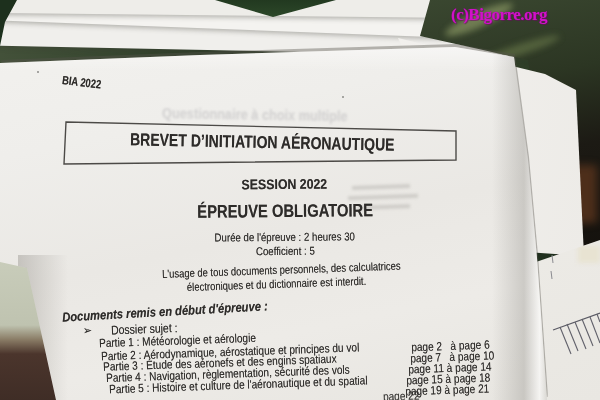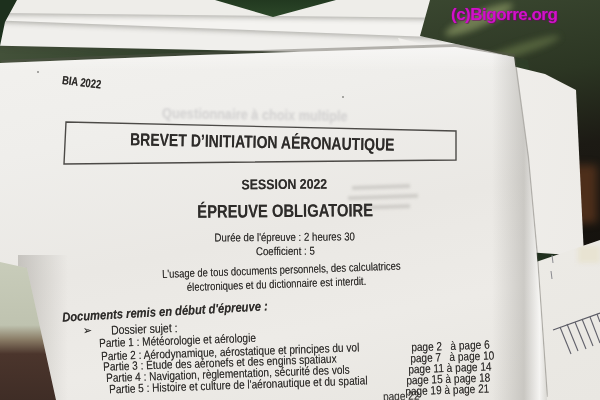--- a/index.html
+++ b/index.html
@@ -66,21 +66,21 @@
 
   .speck{position:absolute;border-radius:50%;background:#8d8d88;}
 
   
   .ghost{color:#8f8e96;opacity:.26;filter:blur(1.2px);font-weight:bold;}
   .ghost-bar{position:absolute;height:4px;background:#b4b2ad;opacity:.5;filter:blur(1.5px);
     transform:rotate(-2deg);}
 
   .box-svg{left:0;top:0;width:600px;height:400px;pointer-events:none;}
 
-  .watermark{left:451px;top:5px;font-family:Liberation Sans, sans-serif;
+  .watermark{left:451px;top:5px;font-family:Liberation Serif, serif;
     font-weight:bold;font-size:17px;letter-spacing:-.5px;color:#d012c8;
     text-shadow:0 0 1px #8c0a86,1px 1px 0 rgba(110,0,100,.5);}
 </style>
 </head>
 <body>
 
 <div class="stage">
 
   <div class="abs bg-foliage"></div>
 

